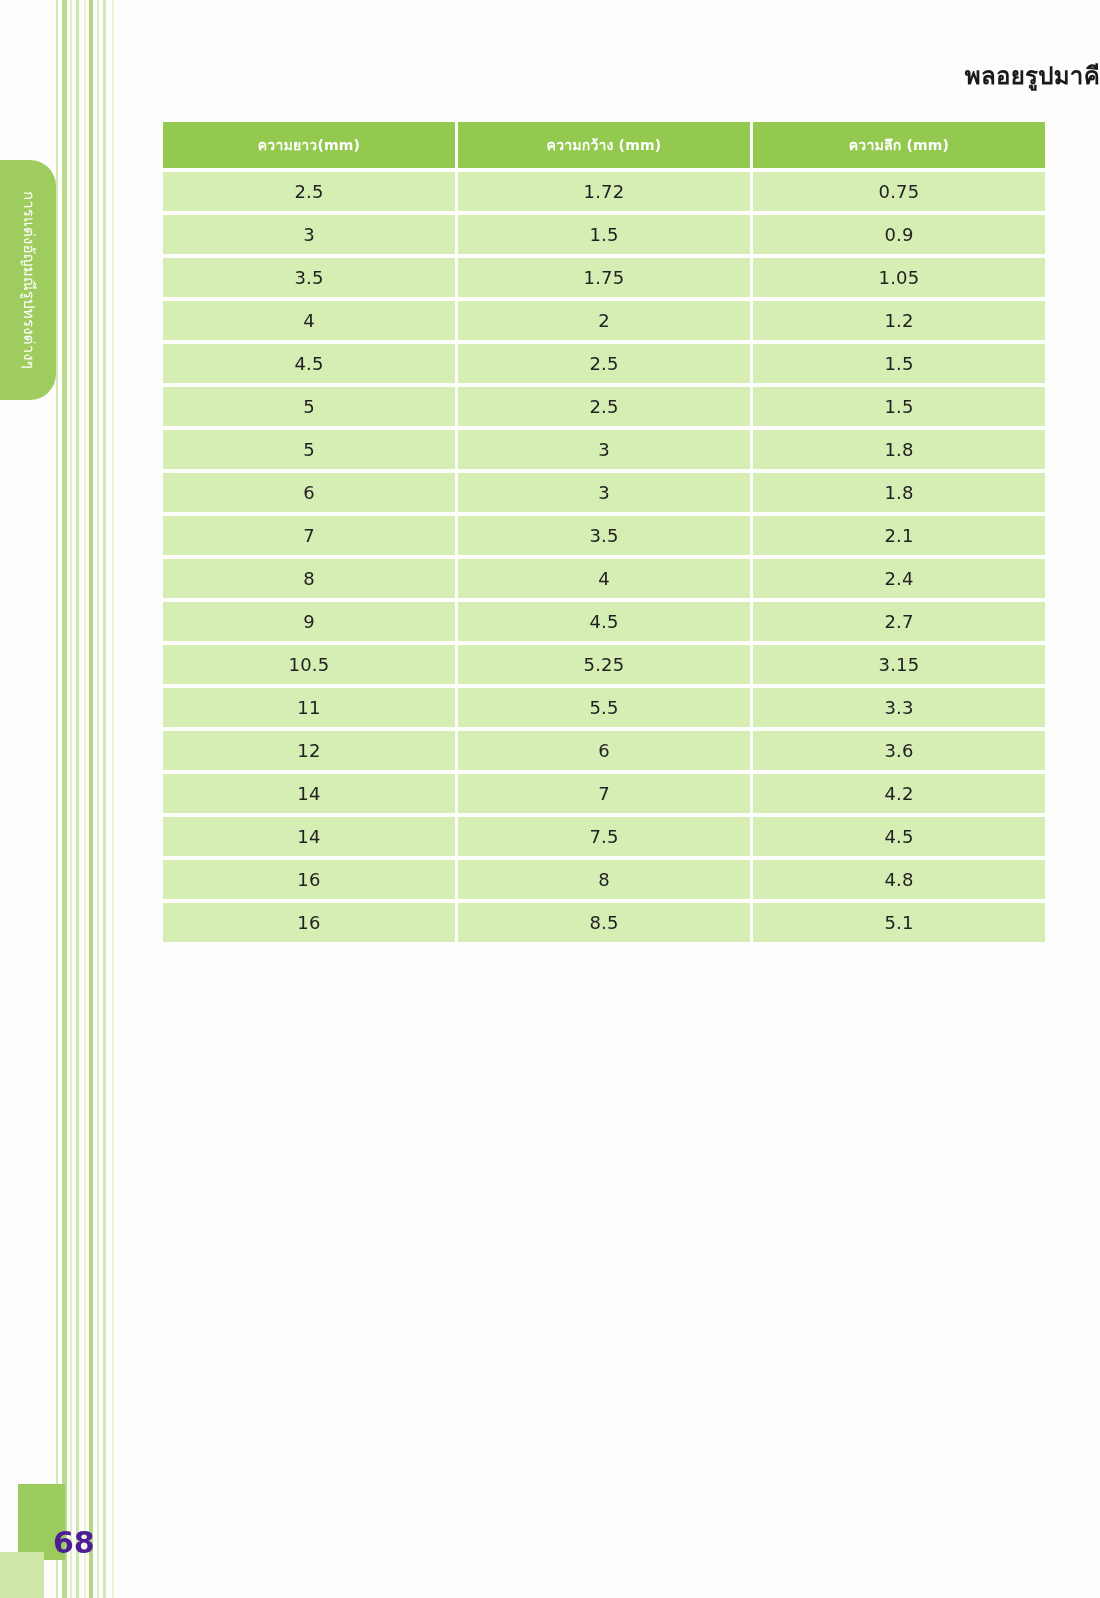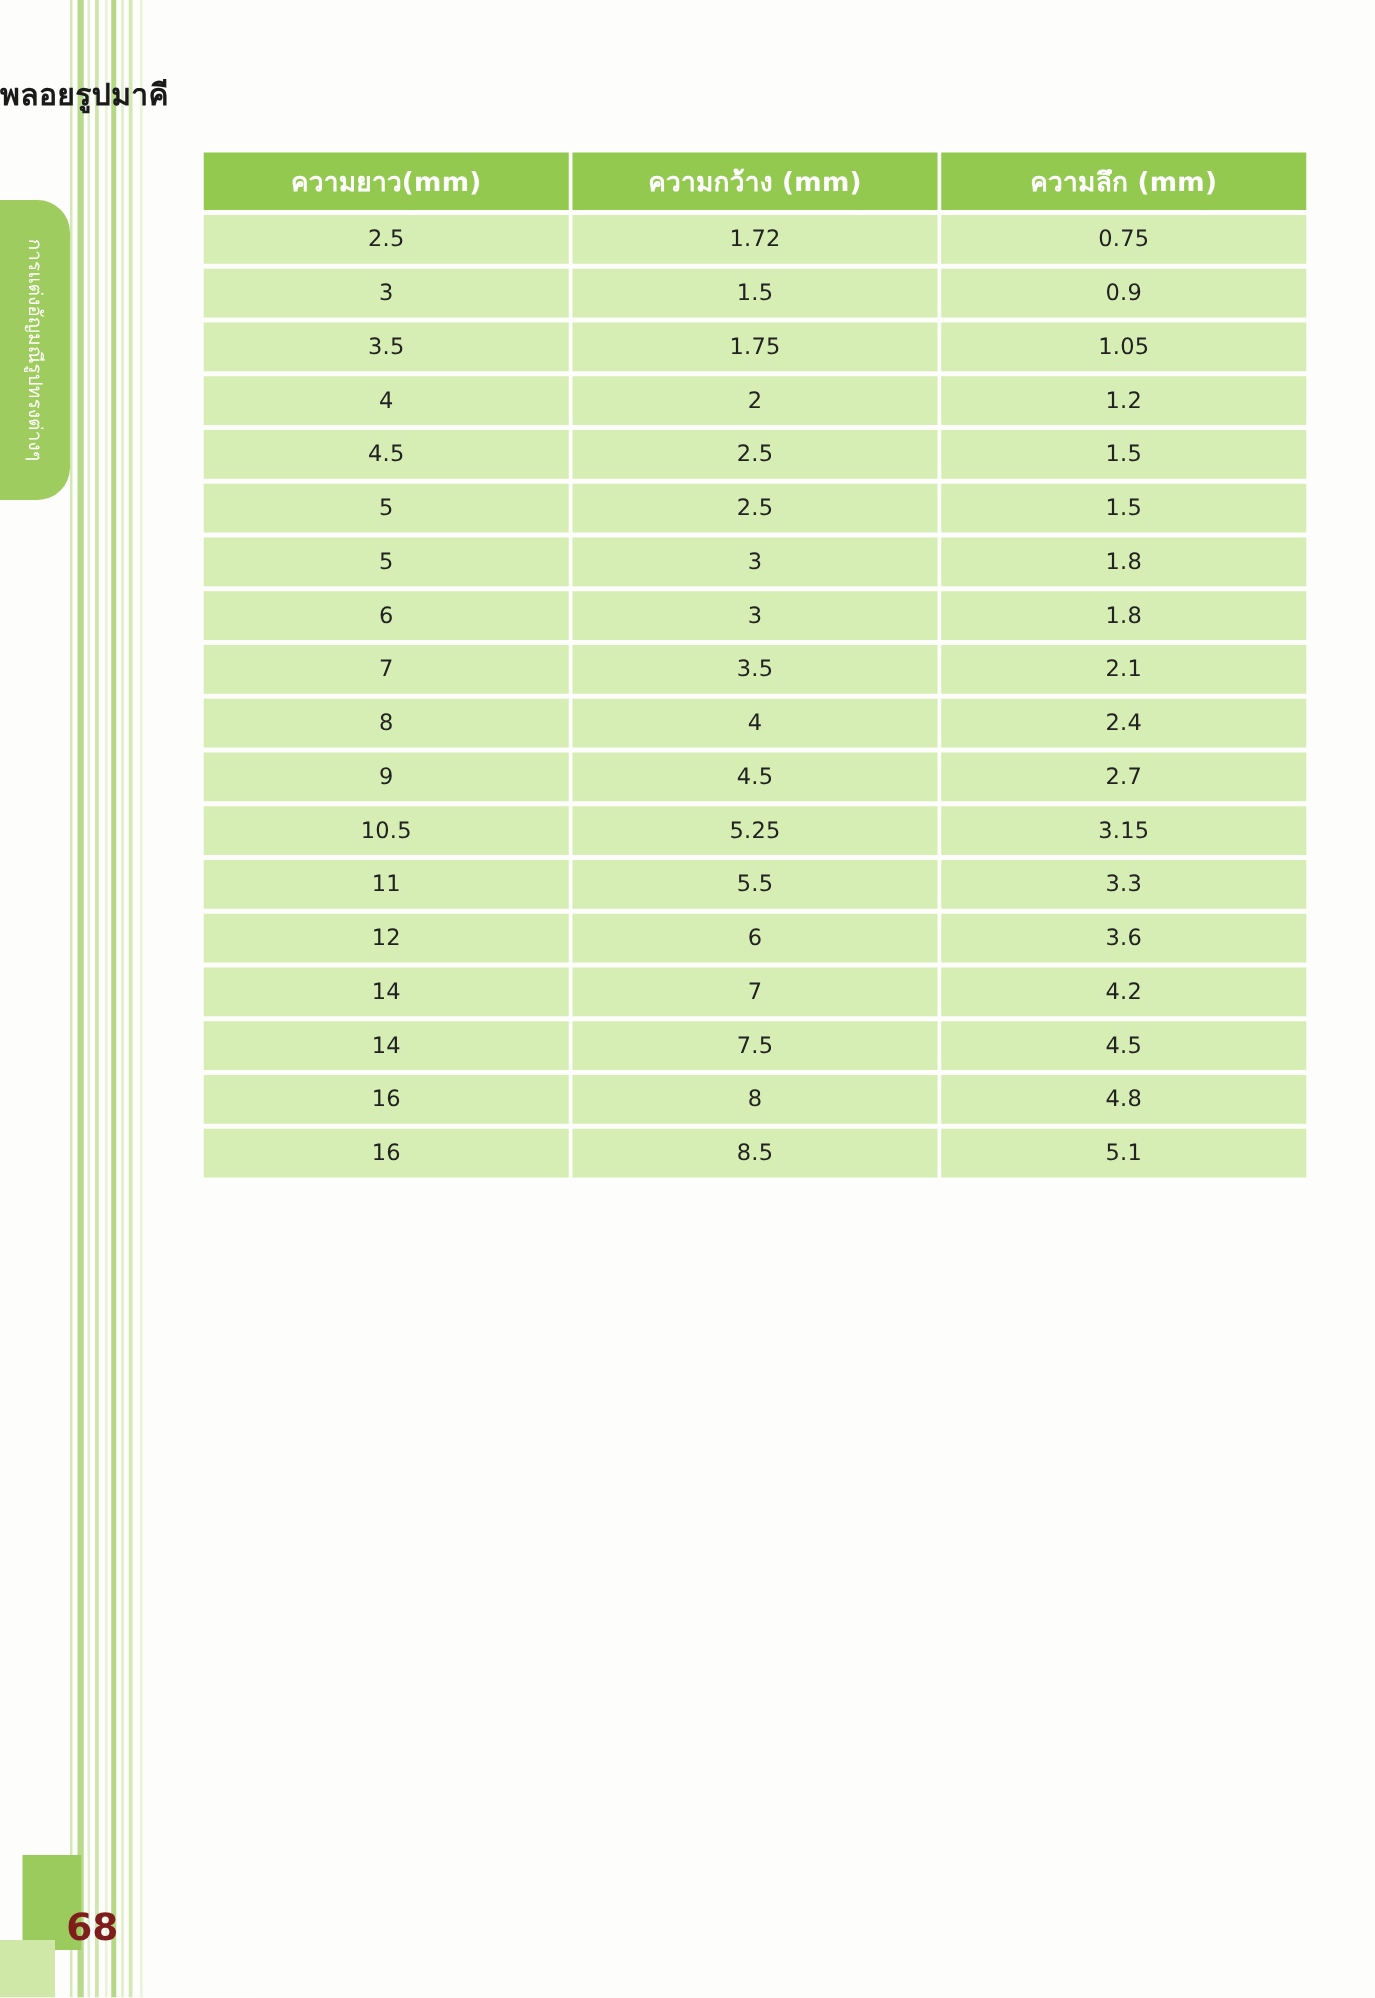--- a/index.html
+++ b/index.html
@@ -52,41 +52,41 @@
     letter-spacing: 0.2px;
     line-height: 1;
   }
 
   
   #doc-title {
     position: absolute;
     left: 0;
     right: 0;
     top: 56px;
-    text-align: left;
+    text-align: right;
     font-size: 24px;
     font-weight: bold;
     color: #1a1a1a;
     letter-spacing: 0.3px;
   }
 
   
   #spec-table {
     position: absolute;
     left: 160px;
     top: 118px;
     width: 882px;
     border-collapse: separate;
     border-spacing: 3px 4px;
     table-layout: fixed;
   }
   #spec-table th {
     background: #93c94f;
     color: #ffffff;
-    font-size: 21px;
+    font-size: 14px;
     font-weight: bold;
     height: 44px;
     text-align: center;
     vertical-align: middle;
     letter-spacing: 0.2px;
   }
   #spec-table td {
     background: #d6eeb4;
     color: #222222;
     font-size: 18px;
@@ -107,21 +107,21 @@
     width: 47px;
     height: 76px;
     background: #9ccb5d;
   }
   #page-number {
     position: absolute;
     left: 0;
     right: 0;
     bottom: 2px;
     text-align: center;
-    color: #7f1d1d;
+    color: #4c1d95;
     font-size: 30px;
     font-weight: bold;
     line-height: 1;
     padding-left: 35px;
   }
   #footer-block-light {
     position: absolute;
     left: 0;
     top: 1552px;
     width: 44px;

